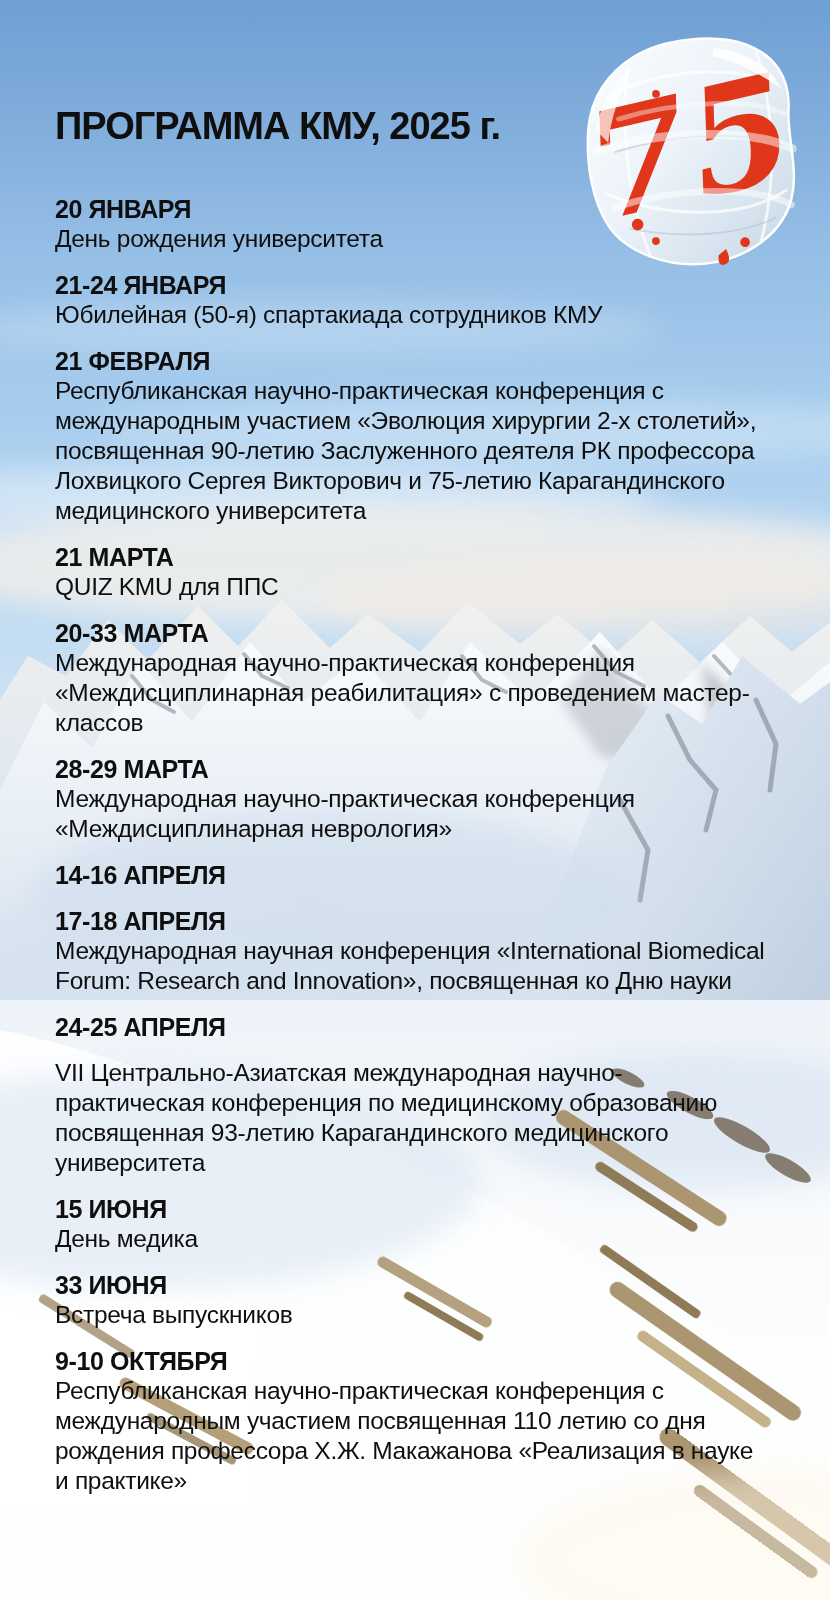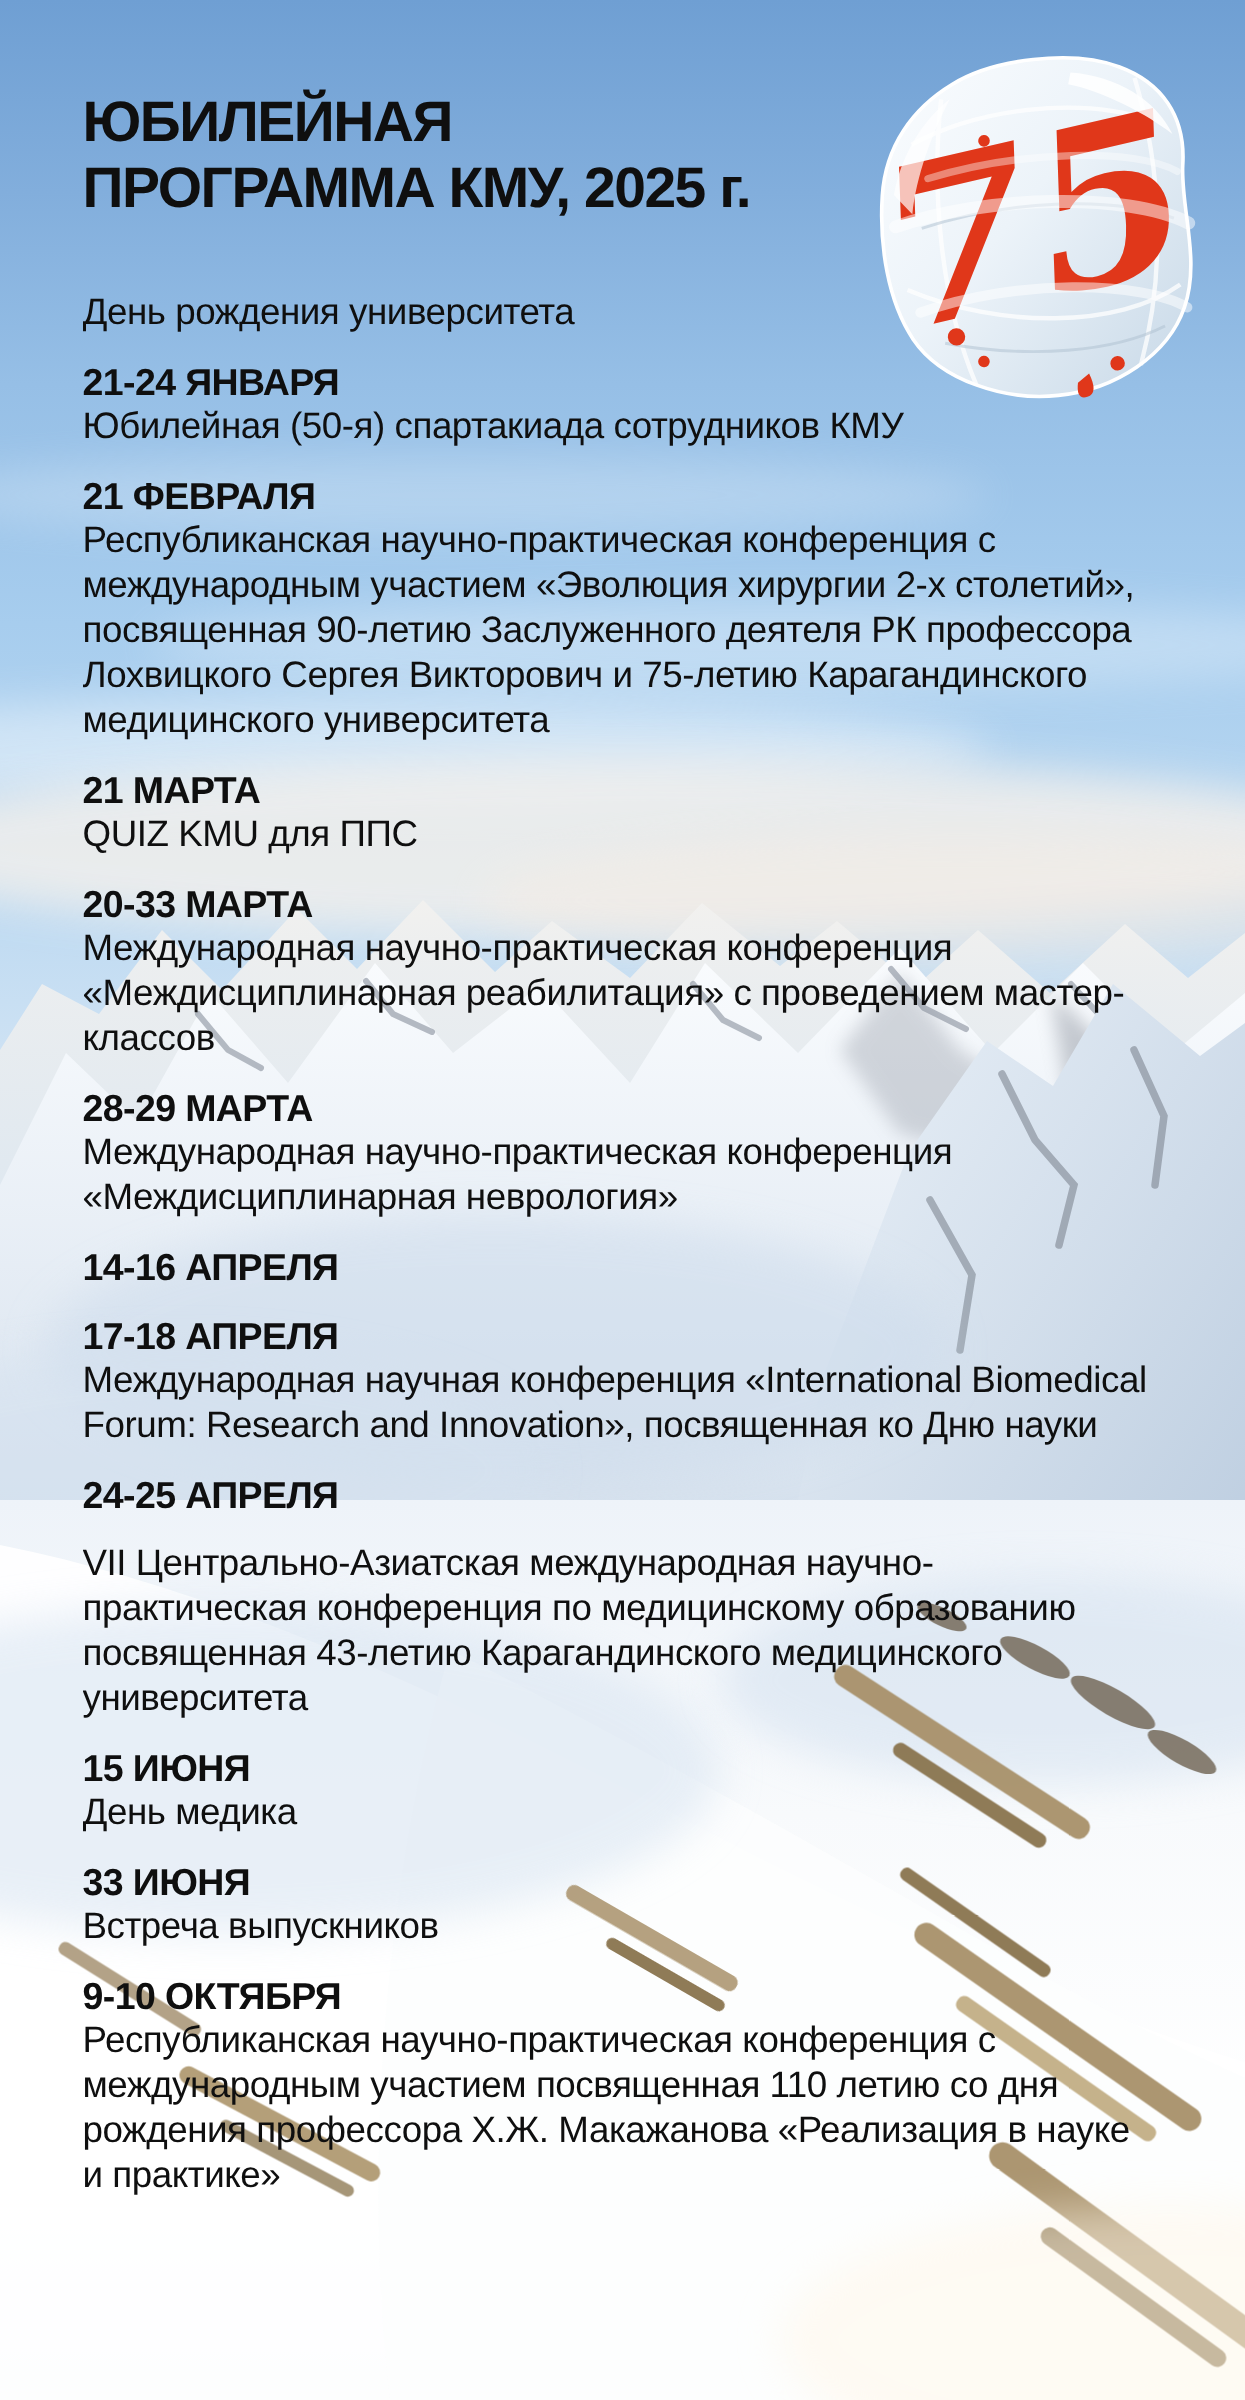--- a/index.html
+++ b/index.html
@@ -178,25 +178,26 @@
         <path d="M36,178 C102,158 190,164 220,184" stroke-width="7" opacity="0.5"></path>
         <path d="M46,86 C110,70 190,72 218,90" stroke-width="5" opacity="0.4"></path>
       </g>
       <path d="M148,18 C180,22 206,40 216,64 C200,50 170,32 146,26 Z" fill="#ffffff" opacity="0.85"></path>
       <path d="M22,96 C28,70 44,46 64,32 C50,56 38,84 34,110 Z" fill="#ffffff" opacity="0.7"></path>
     </g>
   </svg>
 
   <div class="content">
     <h1 class="title">
-      <span>ЮБИЛЕЙНАЯ</span><br>
+      <br>
       <span>ПРОГРАММА КМУ, 2025 г.</span>
     </h1>
 
     <div class="event">
+      <div class="event-date">20 ЯНВАРЯ</div>
       <div class="event-desc">День рождения университета</div>
     </div>
     <div class="event">
       <div class="event-date">21-24 ЯНВАРЯ</div>
       <div class="event-desc">Юбилейная (50-я) спартакиада сотрудников КМУ</div>
     </div>
     <div class="event">
       <div class="event-date">21 ФЕВРАЛЯ</div>
       <div class="event-desc">Республиканская научно-практическая конференция с международным участием «Эволюция хирургии 2-х столетий», посвященная 90-летию Заслуженного деятеля РК профессора Лохвицкого Сергея Викторович и 75-летию Карагандинского медицинского университета</div>
     </div>
@@ -216,21 +217,21 @@
       <div class="event-date">14-16 АПРЕЛЯ</div>
     </div>
     <div class="event">
       <div class="event-date">17-18 АПРЕЛЯ</div>
       <div class="event-desc">Международная научная конференция «International Biomedical Forum: Research and Innovation», посвященная ко Дню науки</div>
     </div>
     <div class="event">
       <div class="event-date">24-25 АПРЕЛЯ</div>
     </div>
     <div class="event">
-      <div class="event-desc">VII Центрально-Азиатская международная научно-практическая конференция по медицинскому образованию посвященная 43-летию Карагандинского медицинского университета</div>
+      <div class="event-desc">VII Центрально-Азиатская международная научно-практическая конференция по медицинскому образованию посвященная 93-летию Карагандинского медицинского университета</div>
     </div>
     <div class="event">
       <div class="event-date">15 ИЮНЯ</div>
       <div class="event-desc">День медика</div>
     </div>
     <div class="event">
       <div class="event-date">33 ИЮНЯ</div>
       <div class="event-desc">Встреча выпускников</div>
     </div>
     <div class="event">

